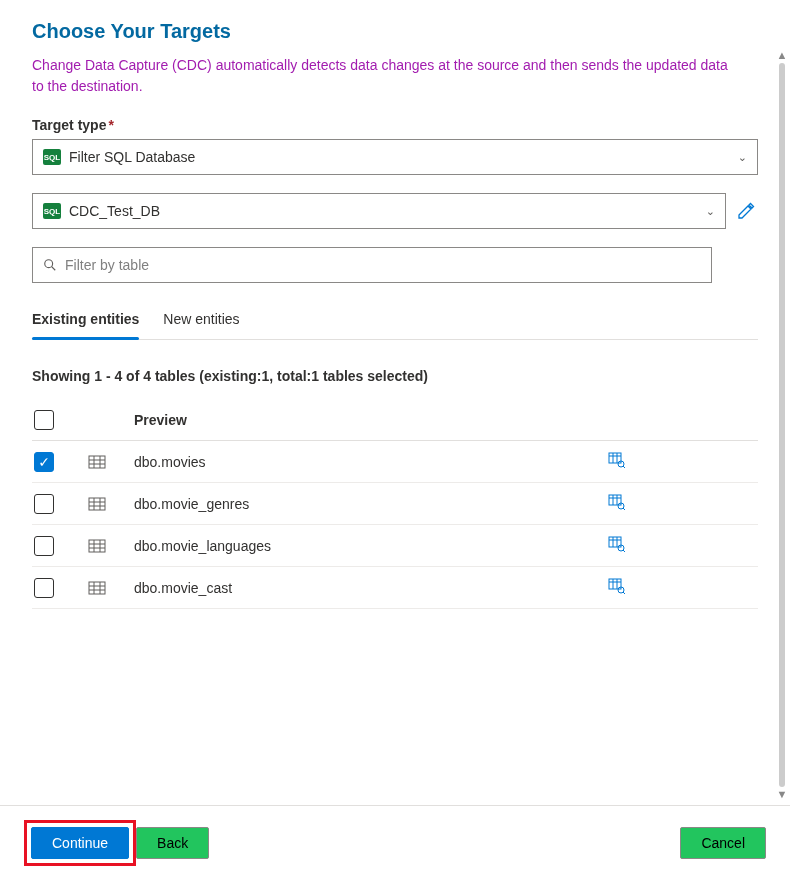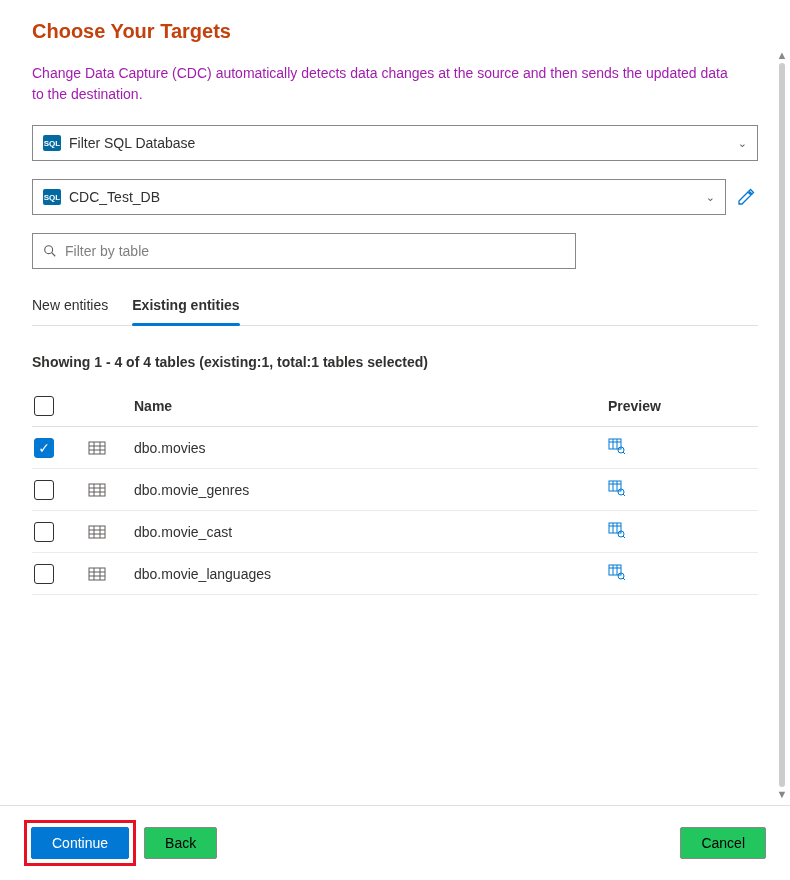--- a/index.html
+++ b/index.html
@@ -36,22 +36,22 @@
     .scroll-thumb {
       flex: 1;
       width: 6px;
       background: #ccc;
       border-radius: 3px;
       margin: 2px 0;
     }
     h1 {
       font-size: 20px;
       font-weight: 600;
-      color: #c2410c;
-      margin-bottom: 20px;
+      color: #0369a1;
+      margin-bottom: 12px;
     }
     .desc {
       font-size: 14px;
       color: #a21caf;
       line-height: 1.5;
       margin-bottom: 20px;
       max-width: 700px;
     }
     .field { margin-bottom: 18px; }
     .field-label {
@@ -73,21 +73,21 @@
       height: 36px;
       display: flex;
       align-items: center;
       padding: 0 10px;
       background: #fff;
       cursor: pointer;
       position: relative;
     }
     .select-icon {
       width: 18px; height: 16px;
-      background: #0369a1;
+      background: #15803d;
       color: #fff;
       font-size: 8px;
       font-weight: bold;
       display: flex;
       align-items: center;
       justify-content: center;
       margin-right: 8px;
       border-radius: 2px;
     }
     .select-value { flex: 1; }
@@ -103,21 +103,21 @@
       cursor: pointer;
       color: #0078d4;
     }
     .filter-box {
       border: 1px solid #8a8886;
       height: 36px;
       display: flex;
       align-items: center;
       padding: 0 10px;
       background: #fff;
-      width: 544px;
+      width: 680px;
     }
     .search-icon {
       color: #605e5c;
       margin-right: 8px;
       font-size: 14px;
     }
     .filter-input {
       border: none;
       outline: none;
       flex: 1;
@@ -196,21 +196,21 @@
       cursor: pointer;
       display: inline-flex;
     }
     .footer {
       position: absolute;
       left: 0; right: 0; bottom: 0;
       border-top: 1px solid #e1dfdd;
       padding: 14px 24px;
       display: flex;
       align-items: center;
-      gap: 8px;
+      gap: 0;
       background: #fff;
     }
     .btn {
       height: 32px;
       padding: 0 20px;
       font-size: 14px;
       font-family: inherit;
       border: 1px solid #8a8886;
       background: #22c55e;
       cursor: pointer;
@@ -230,20 +230,23 @@
     svg { display: block; }
   </style>
 </head>
 <body>
 
 <div class="page">
   <h1>Choose Your Targets</h1>
   <p class="desc">Change Data Capture (CDC) automatically detects data changes at the source and then sends the updated data to the destination.</p>
 
   <div class="field">
+    <label class="field-label">
+      <span>Target type</span><span class="req">*</span>
+    </label>
     <div class="select-row">
       <div class="select-box">
         <span class="select-icon">SQL</span>
         <span class="select-value">Filter SQL Database</span>
         <span class="chevron">⌄</span>
       </div>
     </div>
   </div>
 
   <div class="field">
@@ -267,33 +270,32 @@
         <svg width="14" height="14" viewBox="0 0 16 16">
             <circle cx="6.5" cy="6.5" r="4.5" fill="none" stroke="#605e5c" stroke-width="1.3"></circle>
             <line x1="10" y1="10" x2="14" y2="14" stroke="#605e5c" stroke-width="1.3"></line>
           </svg>
       </span>
       <input class="filter-input" placeholder="Filter by table" style="">
     </div>
   </div>
 
   <div class="tabs">
+    <div class="tab active">Existing entities</div>
     <div class="tab">New entities</div>
-    <div class="tab active">Existing entities</div>
   </div>
 
   <div class="table-summary">Showing 1 - 4 of 4 tables (existing:1, total:1 tables selected)</div>
 
   <div class="tbl">
     <div class="tbl-head">
       <div class="col-check">
         <span class="checkbox"></span>
       </div>
       <div class="col-icon"></div>
-      <div class="col-name">Name</div>
       <div class="col-preview">Preview</div>
     </div>
 
     <div class="tbl-row">
       <div class="col-check">
           <span class="checkbox checked">✓</span>
         </div>
       <div class="col-icon">
           <span class="table-type-icon">
             <svg width="18" height="18" viewBox="0 0 18 18">
@@ -354,21 +356,21 @@
           <span class="table-type-icon">
             <svg width="18" height="18" viewBox="0 0 18 18">
               <rect x="1" y="3" width="16" height="12" fill="none" stroke="#605e5c"></rect>
               <line x1="1" y1="7" x2="17" y2="7" stroke="#605e5c"></line>
               <line x1="1" y1="11" x2="17" y2="11" stroke="#605e5c"></line>
               <line x1="6" y1="3" x2="6" y2="15" stroke="#605e5c"></line>
               <line x1="12" y1="3" x2="12" y2="15" stroke="#605e5c"></line>
             </svg>
           </span>
         </div>
-      <div class="col-name">dbo.movie_cast</div>
+      <div class="col-name">dbo.movie_languages</div>
       <div class="col-preview"><span class="preview-icon">
             <svg width="18" height="18" viewBox="0 0 18 18">
               <rect x="1" y="2" width="12" height="10" fill="none" stroke="#0078d4"></rect>
               <line x1="1" y1="5" x2="13" y2="5" stroke="#0078d4"></line>
               <line x1="5" y1="2" x2="5" y2="12" stroke="#0078d4"></line>
               <line x1="9" y1="2" x2="9" y2="12" stroke="#0078d4"></line>
               <circle cx="13" cy="13" r="3" fill="none" stroke="#0078d4"></circle>
               <line x1="15" y1="15" x2="17" y2="17" stroke="#0078d4"></line>
             </svg>
           </span></div>
@@ -382,21 +384,21 @@
           <span class="table-type-icon">
             <svg width="18" height="18" viewBox="0 0 18 18">
               <rect x="1" y="3" width="16" height="12" fill="none" stroke="#605e5c"></rect>
               <line x1="1" y1="7" x2="17" y2="7" stroke="#605e5c"></line>
               <line x1="1" y1="11" x2="17" y2="11" stroke="#605e5c"></line>
               <line x1="6" y1="3" x2="6" y2="15" stroke="#605e5c"></line>
               <line x1="12" y1="3" x2="12" y2="15" stroke="#605e5c"></line>
             </svg>
           </span>
         </div>
-      <div class="col-name">dbo.movie_languages</div>
+      <div class="col-name">dbo.movie_cast</div>
       <div class="col-preview"><span class="preview-icon">
             <svg width="18" height="18" viewBox="0 0 18 18">
               <rect x="1" y="2" width="12" height="10" fill="none" stroke="#0078d4"></rect>
               <line x1="1" y1="5" x2="13" y2="5" stroke="#0078d4"></line>
               <line x1="5" y1="2" x2="5" y2="12" stroke="#0078d4"></line>
               <line x1="9" y1="2" x2="9" y2="12" stroke="#0078d4"></line>
               <circle cx="13" cy="13" r="3" fill="none" stroke="#0078d4"></circle>
               <line x1="15" y1="15" x2="17" y2="17" stroke="#0078d4"></line>
             </svg>
           </span></div>

